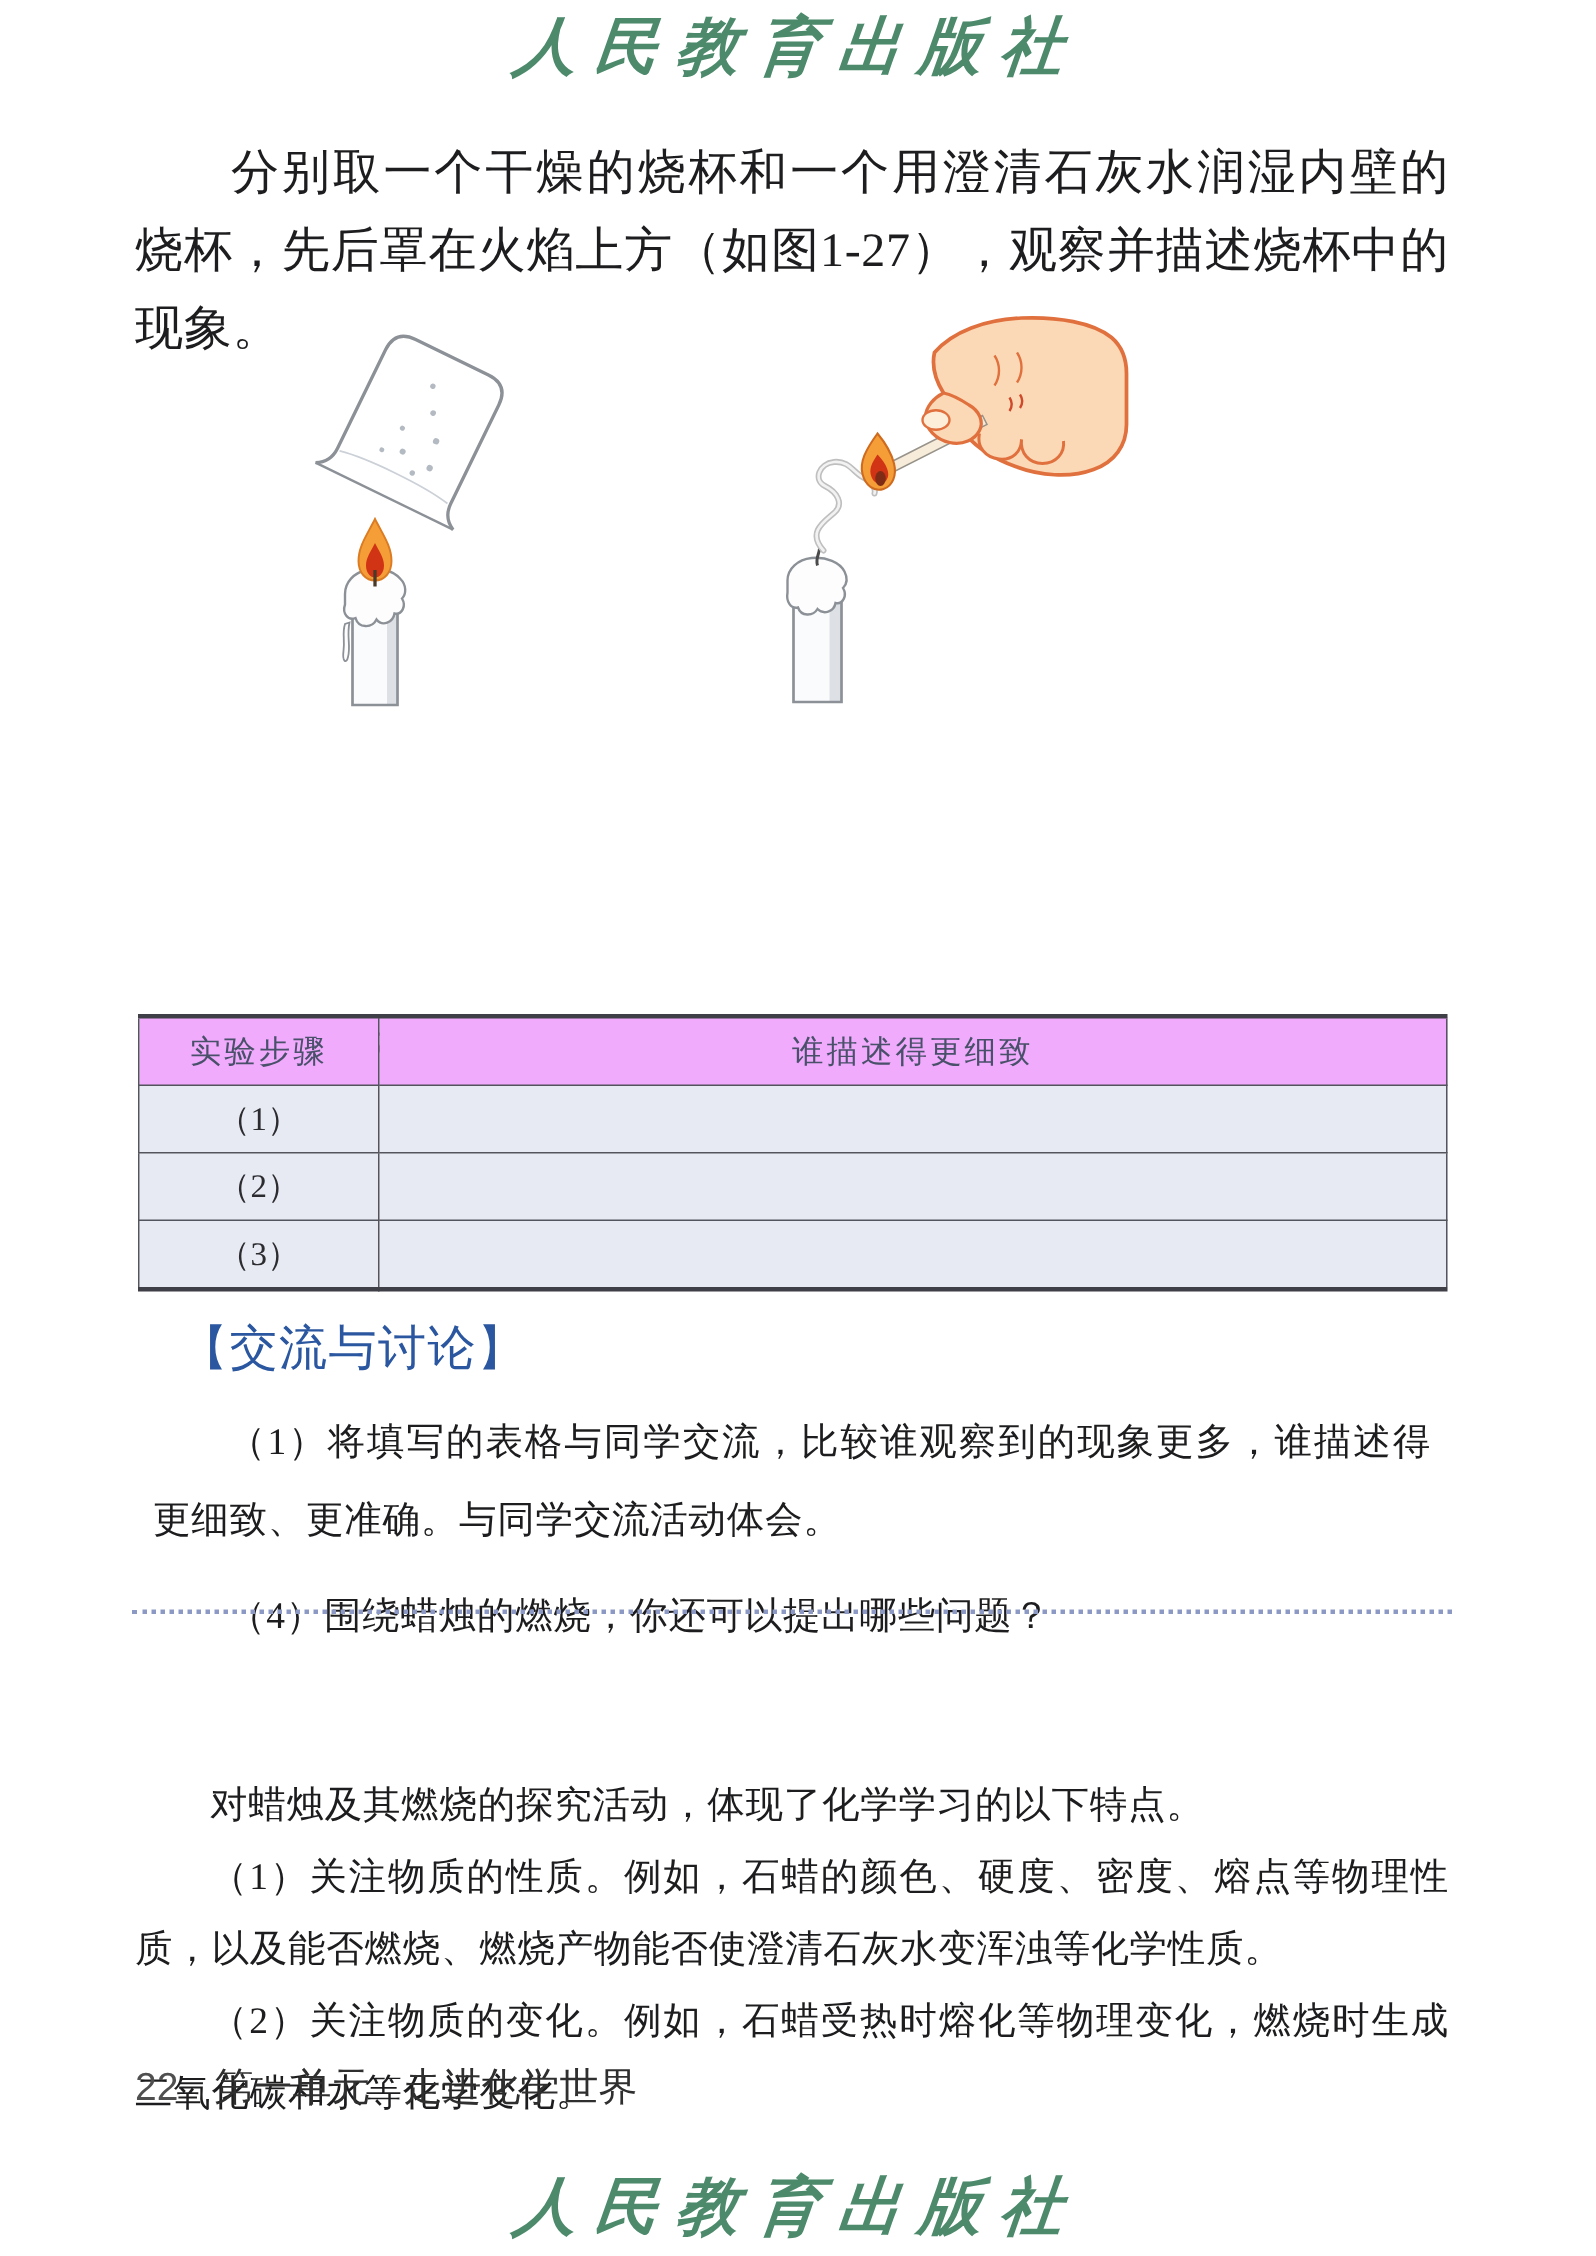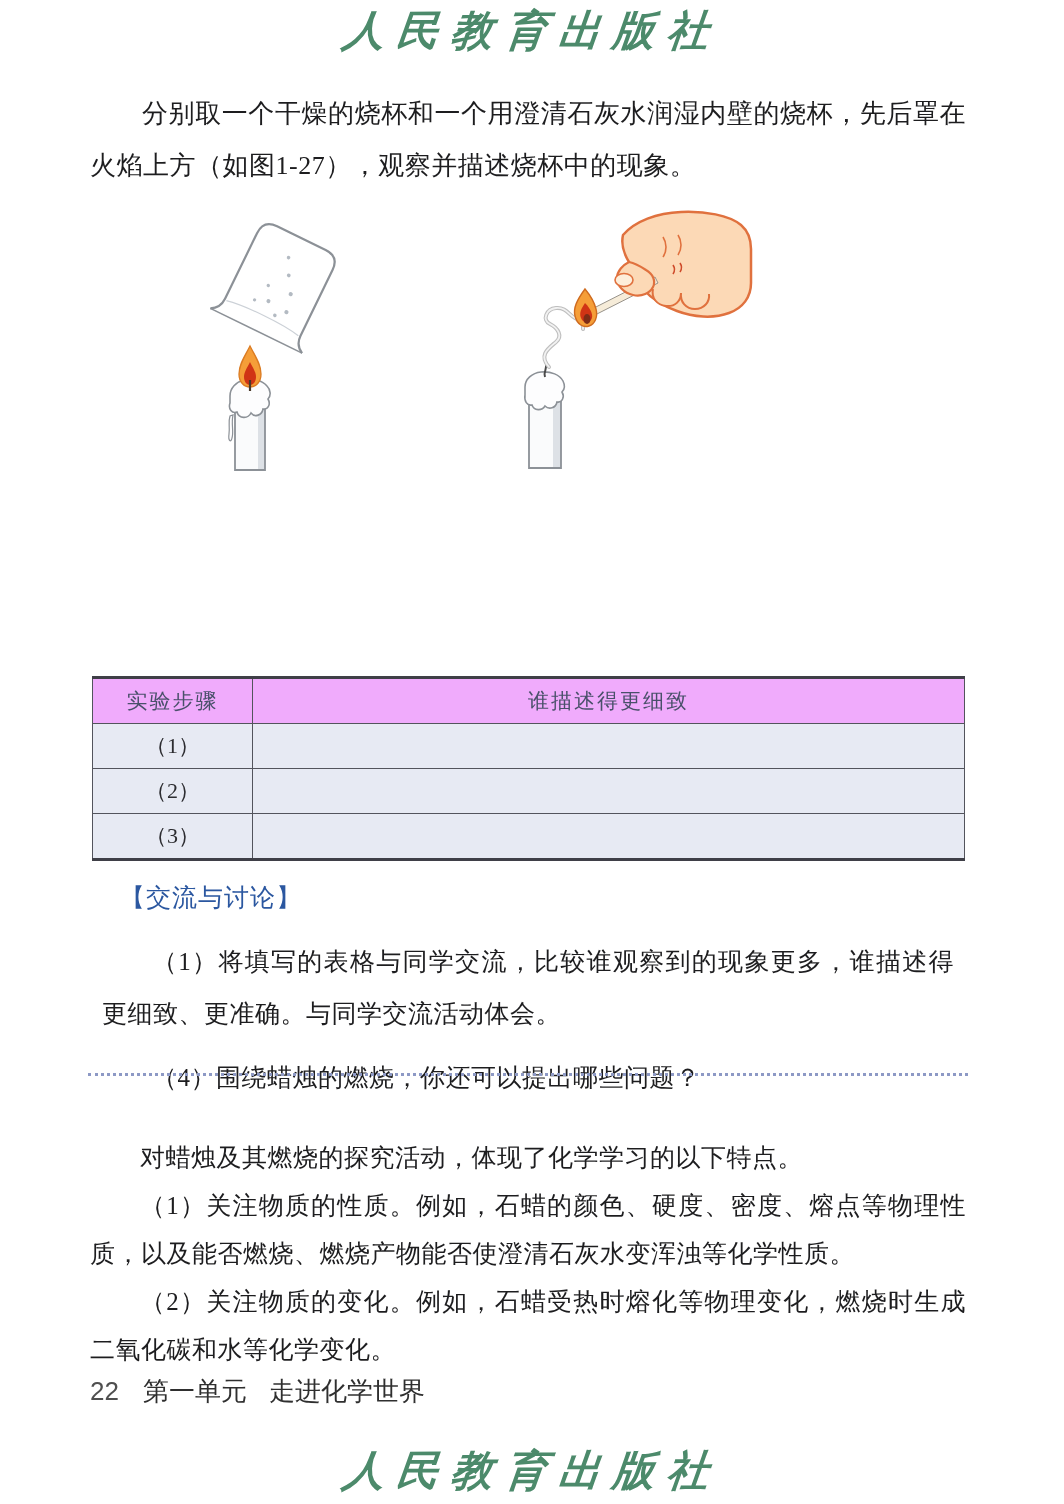--- a/index.html
+++ b/index.html
@@ -12,21 +12,21 @@
     position:absolute;left:0;width:100%;text-align:center;
     font-family:"DejaVu Serif","Liberation Serif",serif;
     font-style:italic;font-weight:bold;
     font-size:42px;line-height:54px;letter-spacing:12px;
     color:#4c8a6b;transform:skewX(-6deg);
   }
   .logo-top{top:4px;}
   .logo-bottom{top:1444px;}
   .para{
     position:absolute;left:90px;width:876px;
-    font-size:26px;line-height:52px;letter-spacing:0.5px;
+    font-size:32px;line-height:52px;letter-spacing:0.5px;
     text-align:justify;text-indent:2em;color:#1d1d1f;
   }
   .p-intro{top:88px;}
   .p-step3{top:535px;}
   .figure-area{position:absolute;top:205px;left:0;width:1064px;height:310px;}
   .fig-svg{position:absolute;}
   .svg-f27{left:170px;top:5px;}
   .svg-f28{left:505px;top:0px;}
   .fig-cap{
     position:absolute;top:476px;font-size:21px;line-height:28px;color:#1b1b1b;
@@ -48,30 +48,30 @@
   }
   table.obs-table th{
     background:#f0abfc;color:#49506a;font-size:21px;letter-spacing:2px;
     text-align:center;
   }
   table.obs-table td{background:#e7eaf3;}
   table.obs-table td.step{width:160px;text-align:center;font-size:22px;color:#2c2c30;}
   .col-step{width:160px;}
   .discussion{position:absolute;top:872px;left:90px;width:876px;}
   .disc-heading{
-    font-size:25px;line-height:52px;letter-spacing:1px;
+    font-size:32px;line-height:52px;letter-spacing:1px;
     color:#2b57a0;padding-left:30px;
   }
   .discussion p{margin:12px;font-size:25px;line-height:52px;letter-spacing:0.5px;
     text-align:justify;text-indent:2em;}
   .dotted-divider{
     position:absolute;top:1073px;left:88px;width:880px;height:0;
     border-top:3px dotted #8d99c5;
   }
-  .summary{position:absolute;top:1134px;left:90px;width:876px;}
+  .summary{position:absolute;top:1180px;left:90px;width:876px;}
   .summary p{margin:0;font-size:25px;line-height:48px;letter-spacing:0.5px;
     text-align:justify;text-indent:2em;}
   .footer{
     position:absolute;top:1377px;left:90px;width:800px;
     font-family:Liberation Sans, sans-serif;
     font-size:26px;line-height:28px;color:#3a3a3a;
   }
   .footer .pageno{color:#4f4f4f;}
   .footer .unit{margin-left:24px;color:#2f2f2f;}
   .footer .unit-title{margin-left:22px;color:#2f2f2f;}

